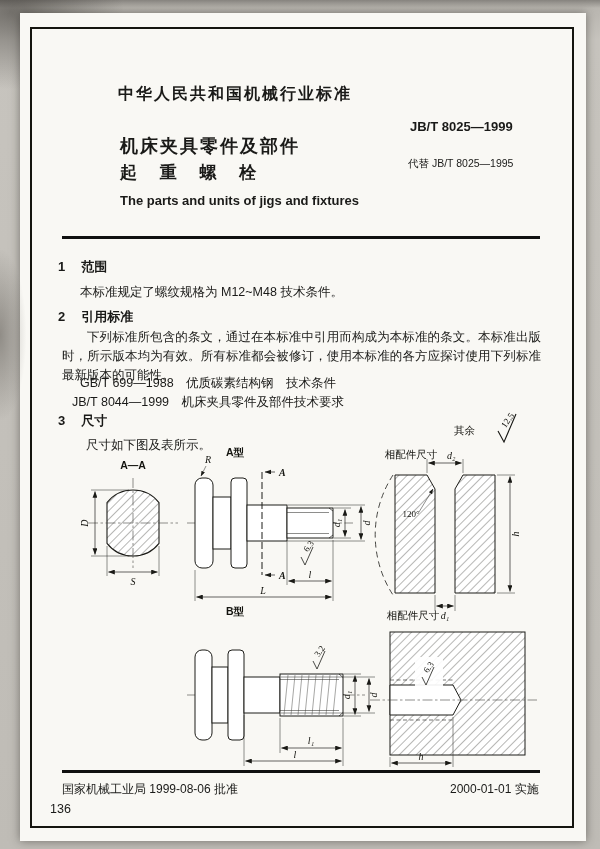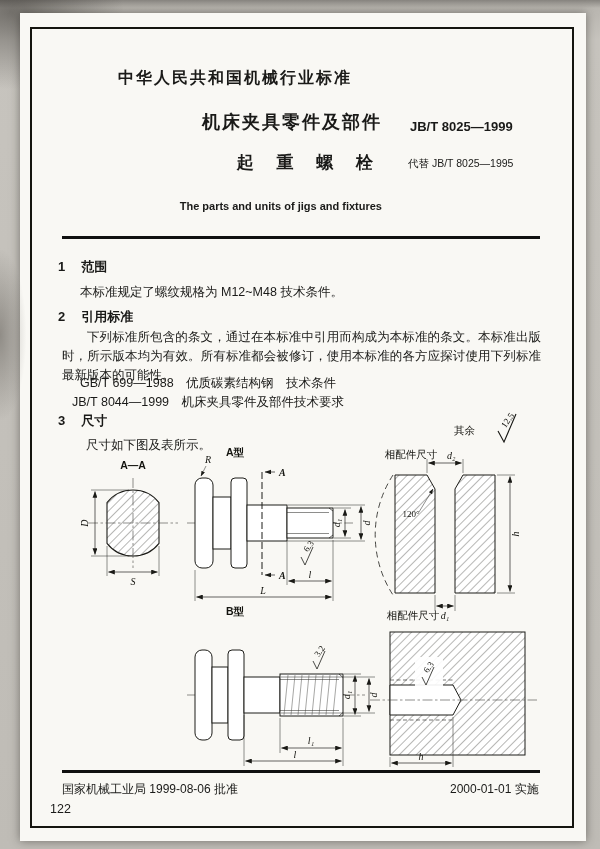--- a/index.html
+++ b/index.html
@@ -9,25 +9,25 @@
     font-family:"Liberation Sans","DejaVu Sans",sans-serif;color:#1a1a18}
   .corner-smudge{position:absolute;left:0;top:0;width:140px;height:100px;
     background:radial-gradient(ellipse at 8% 12%,rgba(45,42,38,.5),rgba(45,42,38,0) 62%)}
   .edge-smudge{position:absolute;left:0;top:250px;width:26px;height:170px;
     background:radial-gradient(ellipse at 0 50%,rgba(60,56,50,.38),transparent 72%)}
   .paper{position:absolute;left:20px;top:13px;width:566px;height:828px;
     background:#f9f8f4;box-shadow:0 0 9px rgba(40,38,34,.5)}
   .frame{position:absolute;left:30px;top:27px;width:544px;height:801px;border:2px solid #15150f}
   .abs{position:absolute}
   .b{font-weight:bold}
-  .org-line{left:118px;top:68px;font-size:16px;font-weight:bold;letter-spacing:2px}
-  .title-block{left:120px;top:110px;width:262px;text-align:right}
+  .org-line{left:118px;top:84px;font-size:16px;font-weight:bold;letter-spacing:2px}
+  .title-block{left:120px;top:134px;width:262px;text-align:left}
   .t1{font-size:18px;font-weight:bold;letter-spacing:2px}
-  .t2{font-size:17px;font-weight:bold;letter-spacing:9px;margin-top:17px}
-  .en1{font-size:11px;font-weight:bold;margin-top:26px}
+  .t2{font-size:17px;font-weight:bold;letter-spacing:9px;margin-top:3px}
+  .en1{font-size:13px;font-weight:bold;margin-top:9px}
   .en2{font-size:11px;font-weight:bold;margin-top:3px}
   .code{left:410px;top:119px;font-size:13px;font-weight:bold}
   .supersedes{left:408px;top:157px;font-size:10.5px}
   .rule{left:62px;width:478px;height:3px;background:#101010}
   .sec-head{left:58px;font-size:13px;font-weight:bold}
   .sec-head .num{margin-right:16px}
   .body-text{font-size:12.5px;line-height:19px}
   .para{left:62px;width:479px;text-indent:2em;text-align:justify}
   .footer-text{font-size:12px;font-weight:normal}
   .page-num{left:50px;top:802px;font-size:12.5px}
@@ -224,14 +224,14 @@
       <line class="ext" x1="398" y1="272" x2="398" y2="322"></line>
       <line class="ext" x1="335" y1="312" x2="335" y2="322"></line>
       <line class="dim" x1="336.5" y1="318" x2="396.5" y2="318" marker-start="url(#aS)" marker-end="url(#aE)"></line>
       <text class="dimtxt" x="366" y="314.5" text-anchor="middle">h</text>
     </g>
   </svg>
 
   <div class="abs rule" style="top:770px"></div>
   <div class="abs footer-text" style="left:62px;top:781px">国家机械工业局  1999-08-06  批准</div>
   <div class="abs footer-text" style="left:450px;top:781px">2000-01-01  实施</div>
-  <div class="abs page-num">122</div>
+  <div class="abs page-num">136</div>
 </div>
 
 </body></html>

